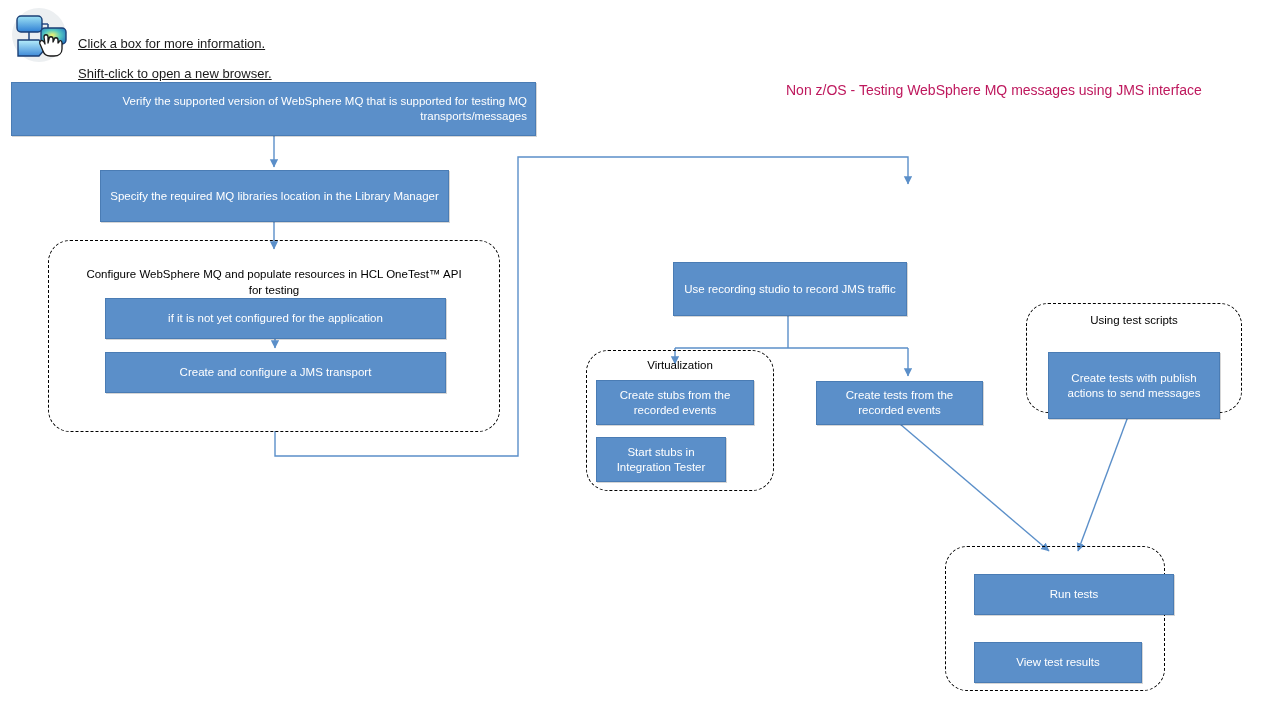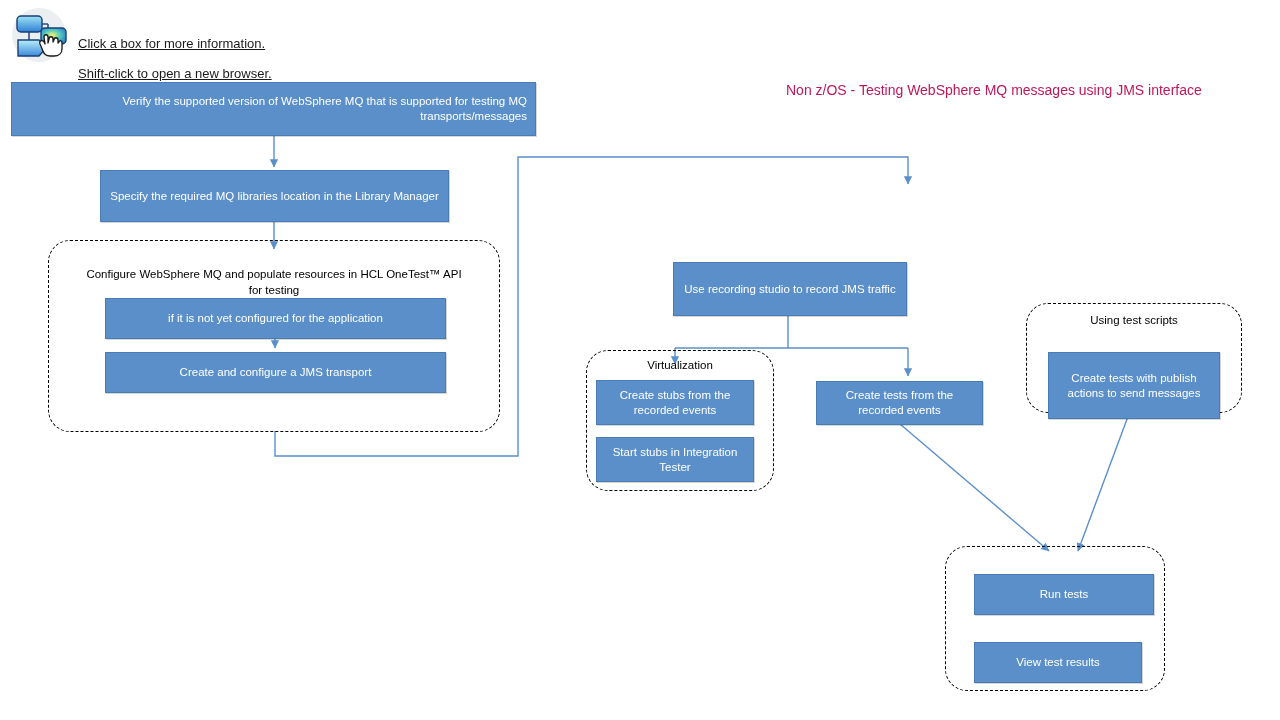--- a/index.html
+++ b/index.html
@@ -197,33 +197,33 @@
   </div>
 
   <div class="node" style="left:673px; top:262px; width:234px; height:54px;">
     <span>Use recording studio to record JMS traffic</span>
   </div>
 
   <div class="node" style="left:596px; top:380px; width:158px; height:45px;">
     <span>Create stubs from the recorded events</span>
   </div>
 
-  <div class="node" style="left:596px; top:437px; width:158px; height:45px;">
+  <div class="node" style="left:596px; top:437px; width:130px; height:45px;">
     <span>Start stubs in Integration Tester</span>
   </div>
 
   <div class="node" style="left:816px; top:381px; width:167px; height:44px;">
     <span>Create tests from the recorded events</span>
   </div>
 
   <div class="node" style="left:1048px; top:333px; width:172px; height:67px;margin-top:19px;">
     <span>Create tests with publish actions to send messages</span>
   </div>
 
-  <div class="node" style="left:974px; top:574px; width:180px; height:41px;">
+  <div class="node" style="left:974px; top:574px; width:200px; height:41px;">
     <span>Run tests</span>
   </div>
 
   <div class="node" style="left:974px; top:632px; width:168px; height:41px;margin-top:10px;">
     <span>View test results</span>
   </div>
 
 </div>
 
 </body></html>

